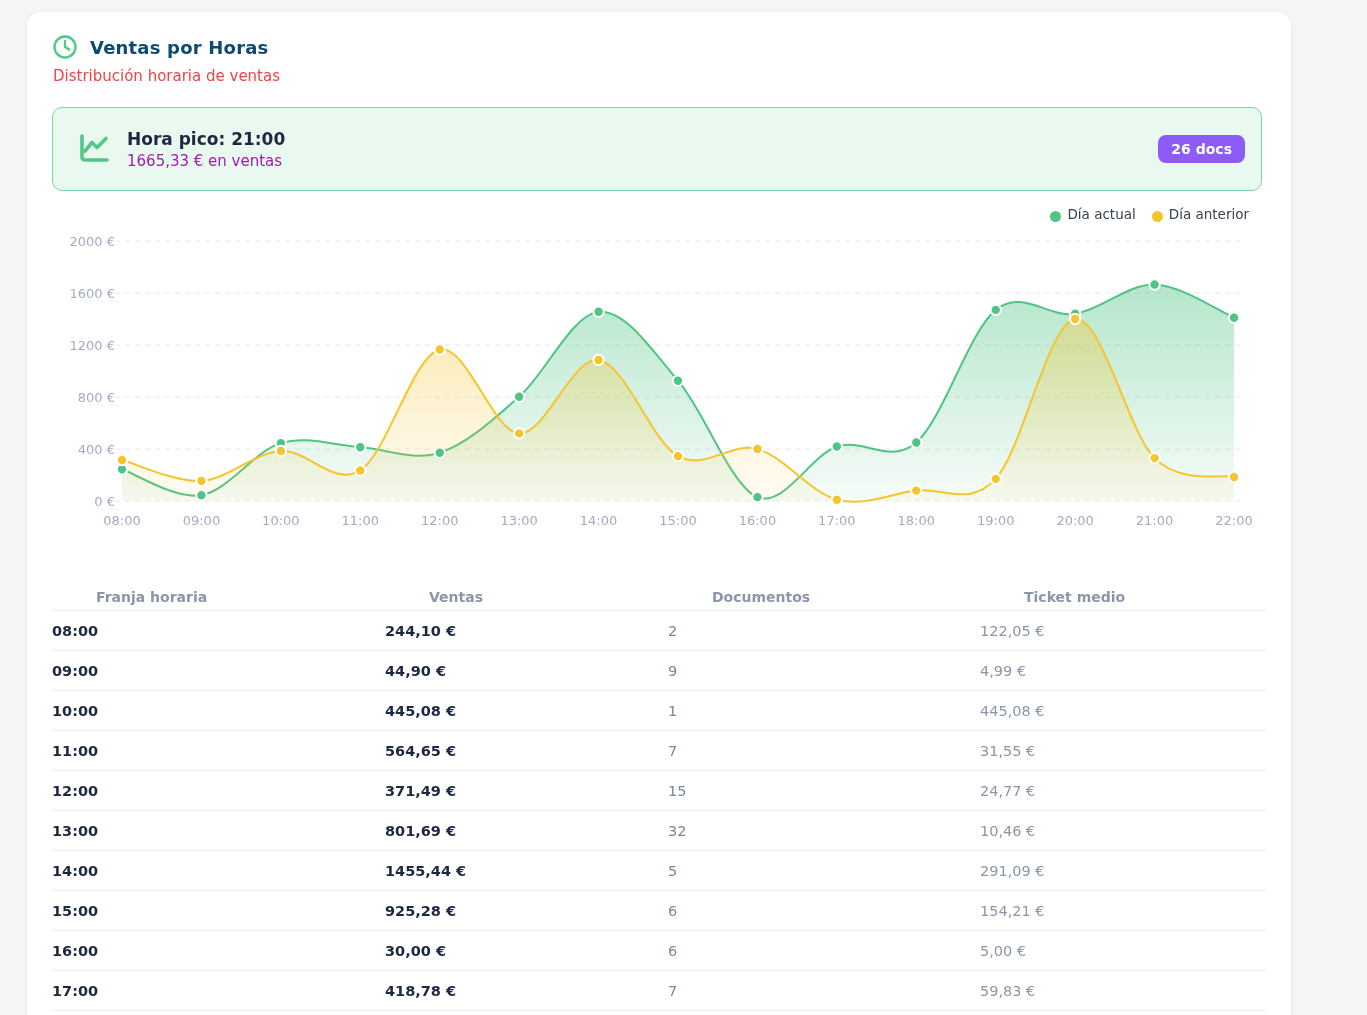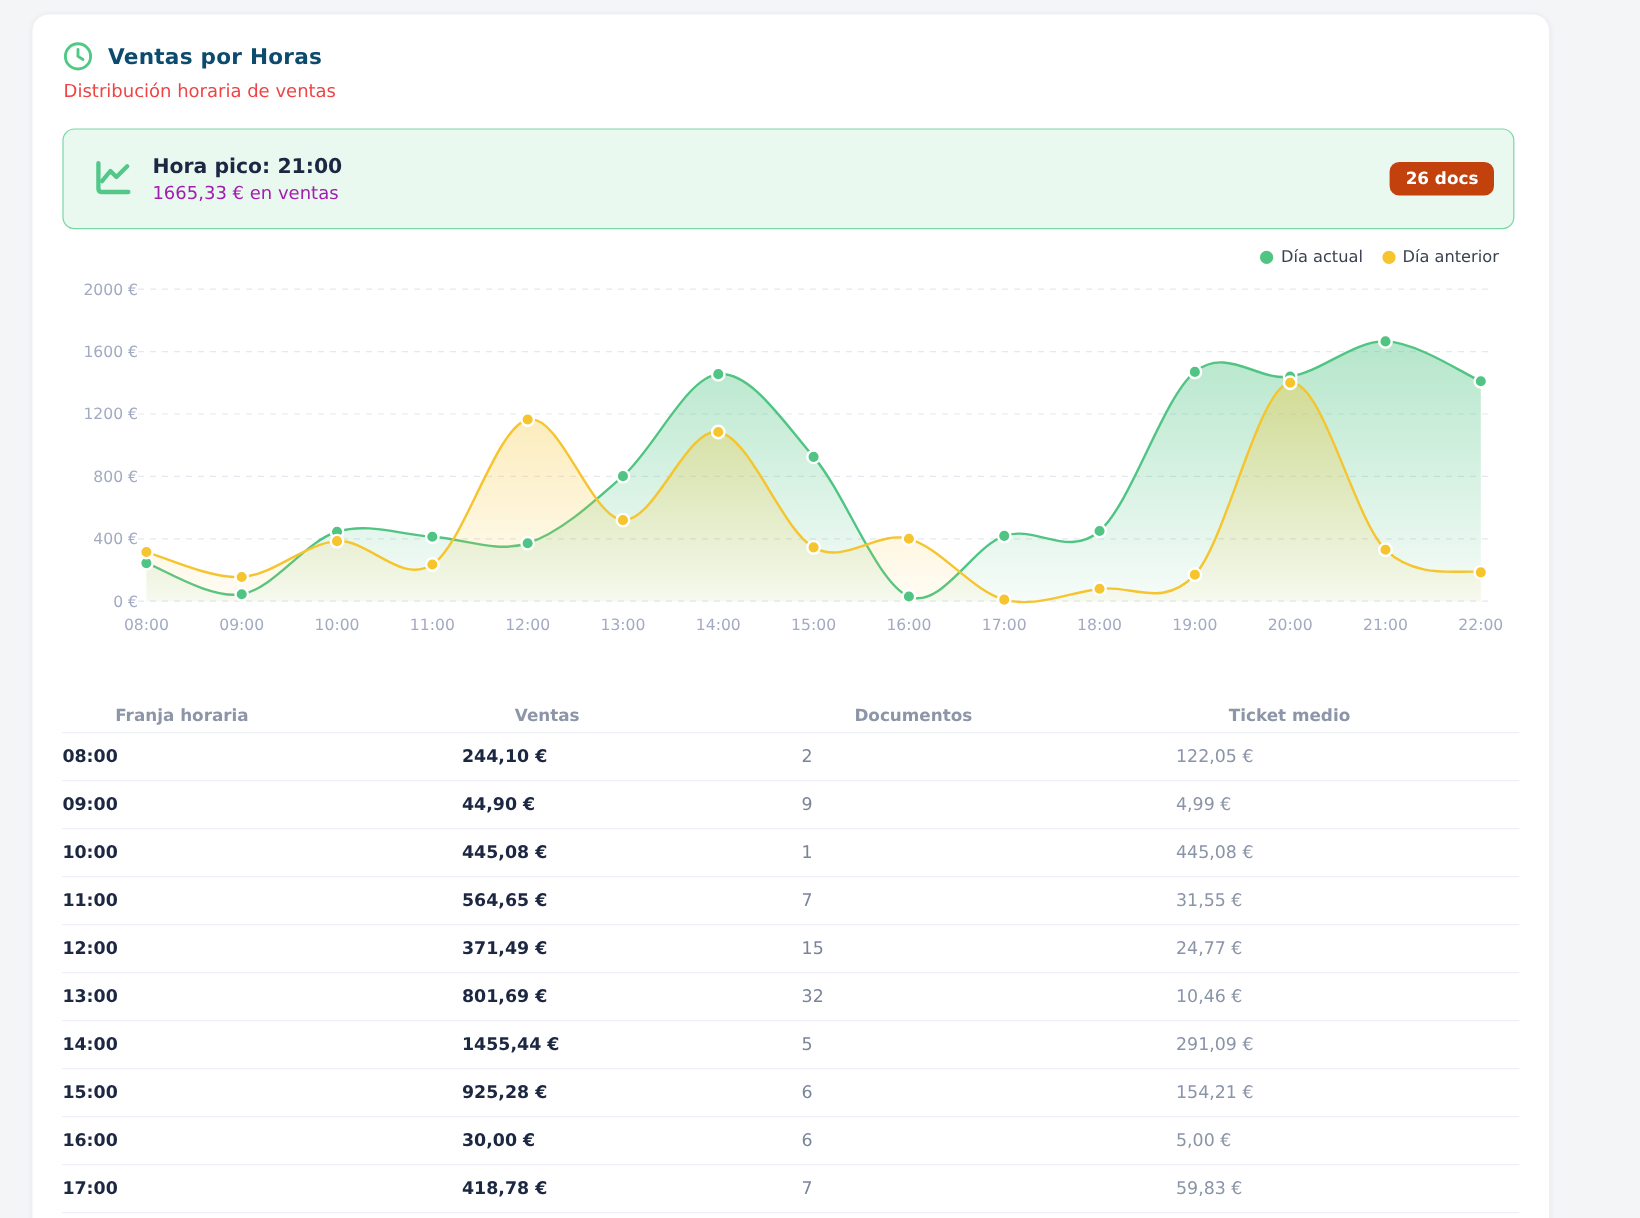--- a/index.html
+++ b/index.html
@@ -24,31 +24,31 @@
   .banner {
     position:absolute; left:25px; top:95px; width:1210px; height:84px;
     background:#e9f9f0; border:1.5px solid #79d7a4; border-radius:10px;
     display:flex; align-items:center; padding:0 16px 0 22px;
   }
   .banner-icon { width:38px; height:38px; margin-right:14px; flex:0 0 auto; }
   .banner-texts { flex:1 1 auto; }
   .banner-title { font-size:17px; font-weight:bold; color:#1c2742; }
   .banner-subtitle { margin-top:3px; font-size:15px; color:#a21caf; }
   .banner-badge {
-    background:#c2410c; color:#ffffff; font-size:14px; font-weight:bold;
+    background:#8b5cf6; color:#ffffff; font-size:14px; font-weight:bold;
     padding:6px 13px; border-radius:8px; white-space:nowrap;
   }
   
   .chart-wrap { position:absolute; left:0; top:180px; width:1264px; height:360px; }
   .chart-svg { position:absolute; left:0; top:0; }
   .legend {
     position:absolute; top:14px; right:42px;
     display:flex; align-items:center; gap:16px;
   }
-  .legend-item { display:flex; align-items:center; gap:6px; cursor:pointer; }
+  .legend-item { display:flex; align-items:flex-end; gap:6px; cursor:pointer; }
   .legend-dot { width:11px; height:11px; border-radius:50%; }
   .legend-label { font-size:13.5px; color:#39424f; }
   
   .table-wrap { position:absolute; left:25px; top:572px; width:1214px; }
   .t-row {
     display:grid; grid-template-columns:333px 283px 312px 1fr;
     align-items:center; height:40px; border-bottom:1px solid #eceff3;
   }
   .t-head { height:27px; }
   .t-head .t-cell { font-size:14px; font-weight:bold; color:#8d96a8;margin-left:44px; }

